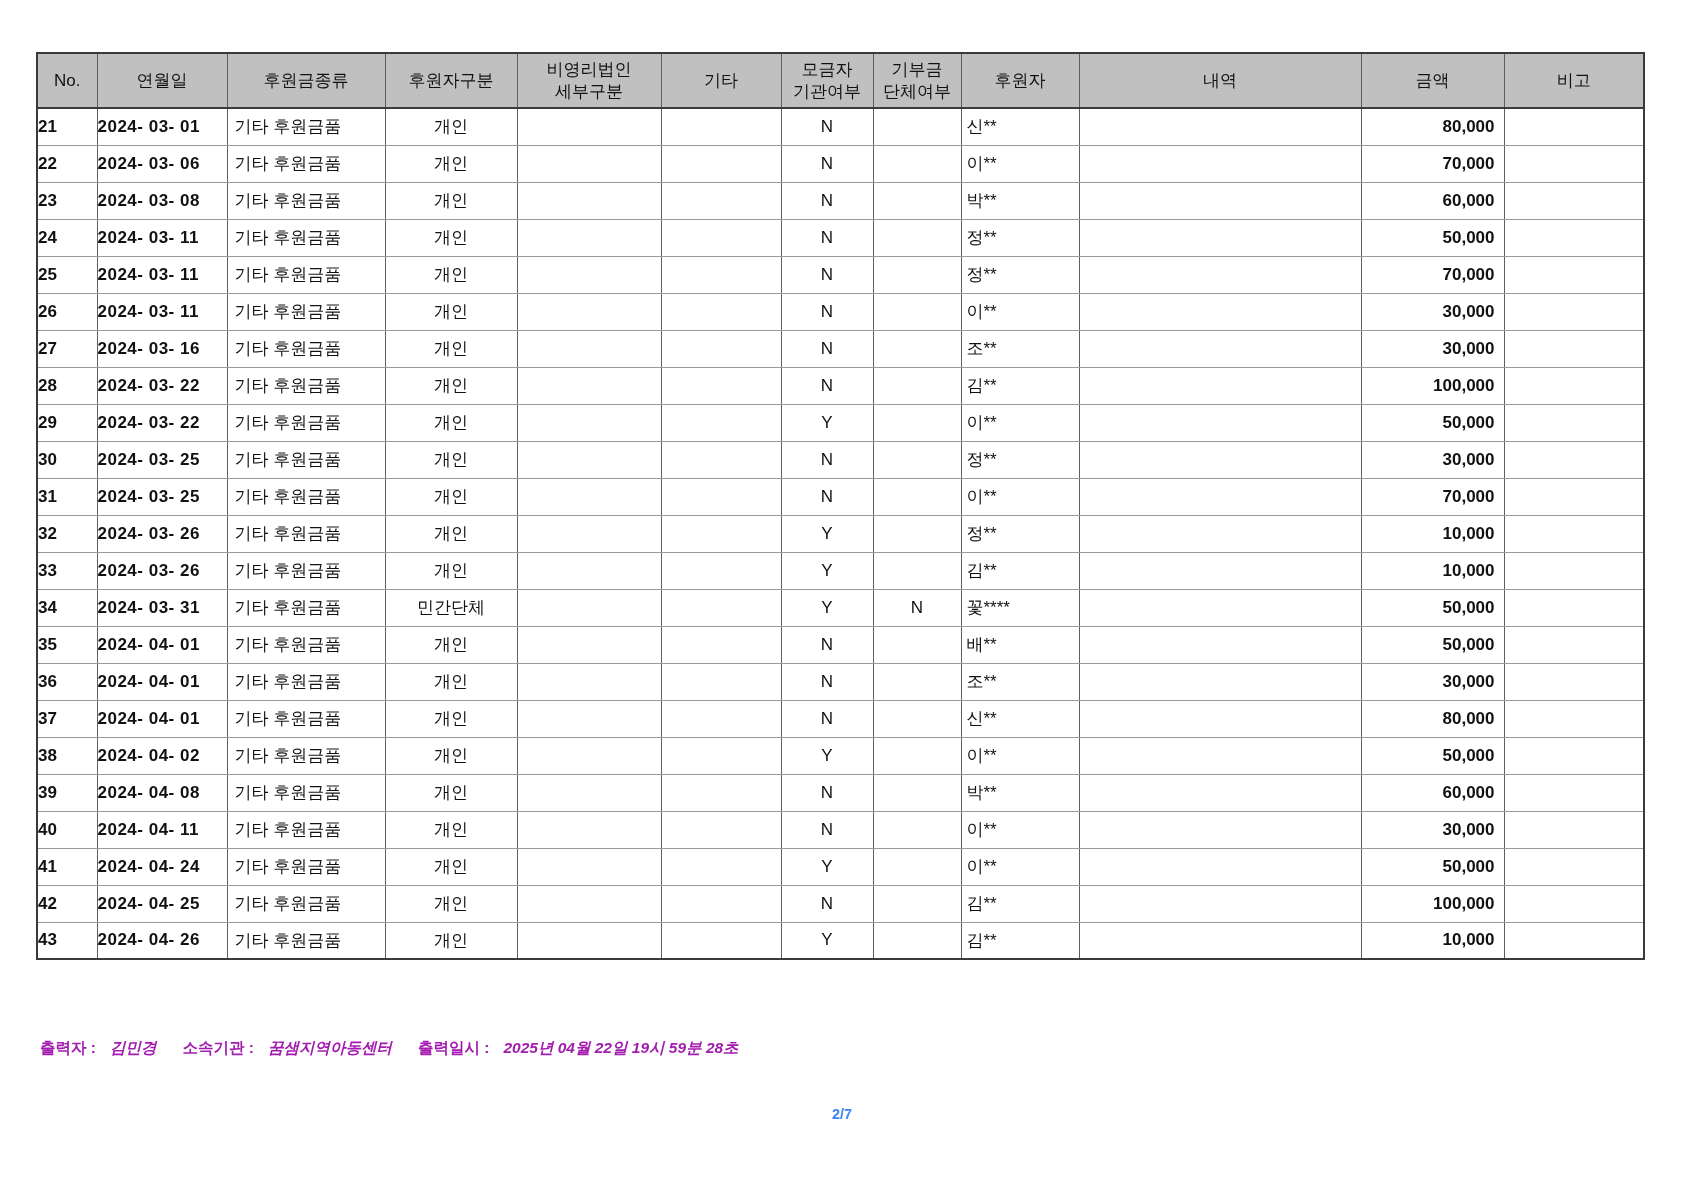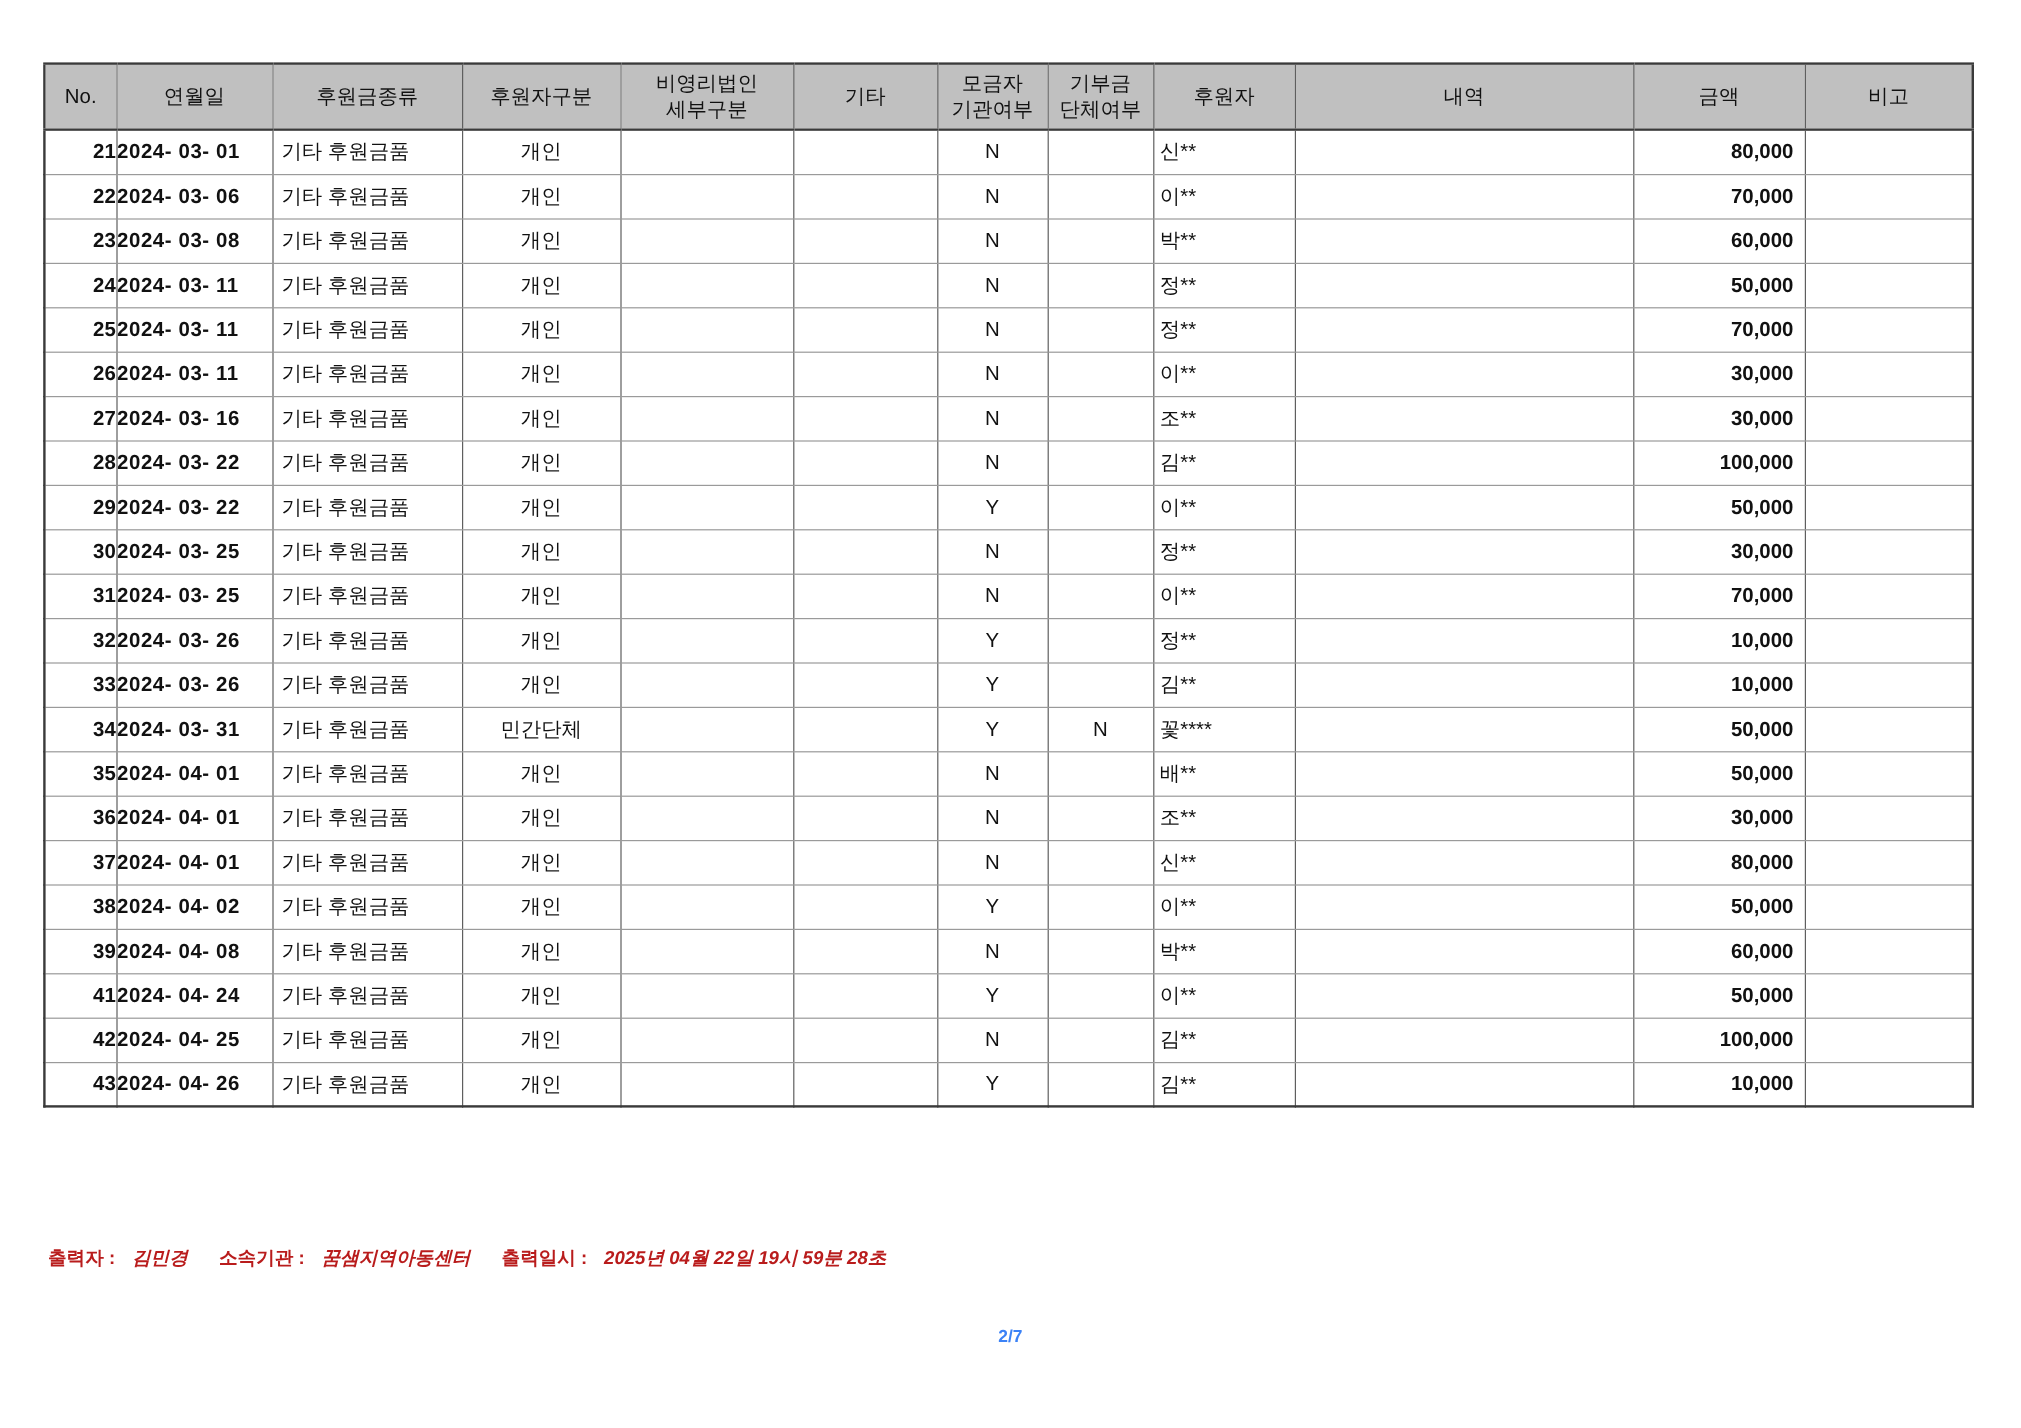--- a/index.html
+++ b/index.html
@@ -43,38 +43,38 @@
     border-bottom: 2px solid #3a3a3a;
     border-top: 2px solid #3a3a3a;
   }
   table.report tbody td {
     height: 37px;
     vertical-align: middle;
     background: #ffffff;
   }
 
   
-  table.report td:nth-child(1)  { text-align: right; font-weight: 700; }
+  table.report td:nth-child(1)  { text-align: left; font-weight: 700; }
   table.report td:nth-child(2)  { text-align: left; font-weight: 700; letter-spacing: 0.5px; }
   table.report td:nth-child(3)  { text-align: left; padding-left: 7px; margin-top: 20px; }
   table.report td:nth-child(4)  { text-align: center; }
   table.report td:nth-child(5)  { text-align: center; }
   table.report td:nth-child(6)  { text-align: center; }
   table.report td:nth-child(7)  { text-align: center; }
   table.report td:nth-child(8)  { text-align: center; }
   table.report td:nth-child(9)  { text-align: left; padding-left: 5px; }
   table.report td:nth-child(10) { text-align: left; padding-left: 6px; }
   table.report td:nth-child(11) { text-align: right; font-weight: 700; padding-right: 9px; margin-top: 32px; }
   table.report td:nth-child(12) { text-align: center; }
 
   .print-footer {
     position: absolute;
     left: 40px; top: 1038px;
     font-size: 15.5px;
-    color: #b91c1c;
+    color: #a21caf;
     display: flex;
     align-items: baseline;
     white-space: nowrap;
   }
   .print-footer .lbl { font-weight: 700; margin-right: 14px; }
   .print-footer .val { font-weight: 700; margin-right: 26px; font-style: italic; }
   .print-footer .val:last-child { margin-right: 0; }
 
   .page-indicator {
     position: absolute;
@@ -385,20 +385,34 @@
           <td></td>
           <td></td>
           <td>N</td>
           <td></td>
           <td>박**</td>
           <td></td>
           <td>60,000</td>
           <td></td>
         </tr>
         <tr>
+          <td>40</td>
+          <td>2024- 04- 11</td>
+          <td>기타 후원금품</td>
+          <td>개인</td>
+          <td></td>
+          <td></td>
+          <td>N</td>
+          <td></td>
+          <td>이**</td>
+          <td></td>
+          <td>30,000</td>
+          <td></td>
+        </tr>
+        <tr>
           <td>41</td>
           <td>2024- 04- 24</td>
           <td>기타 후원금품</td>
           <td>개인</td>
           <td></td>
           <td></td>
           <td>Y</td>
           <td></td>
           <td>이**</td>
           <td></td>

